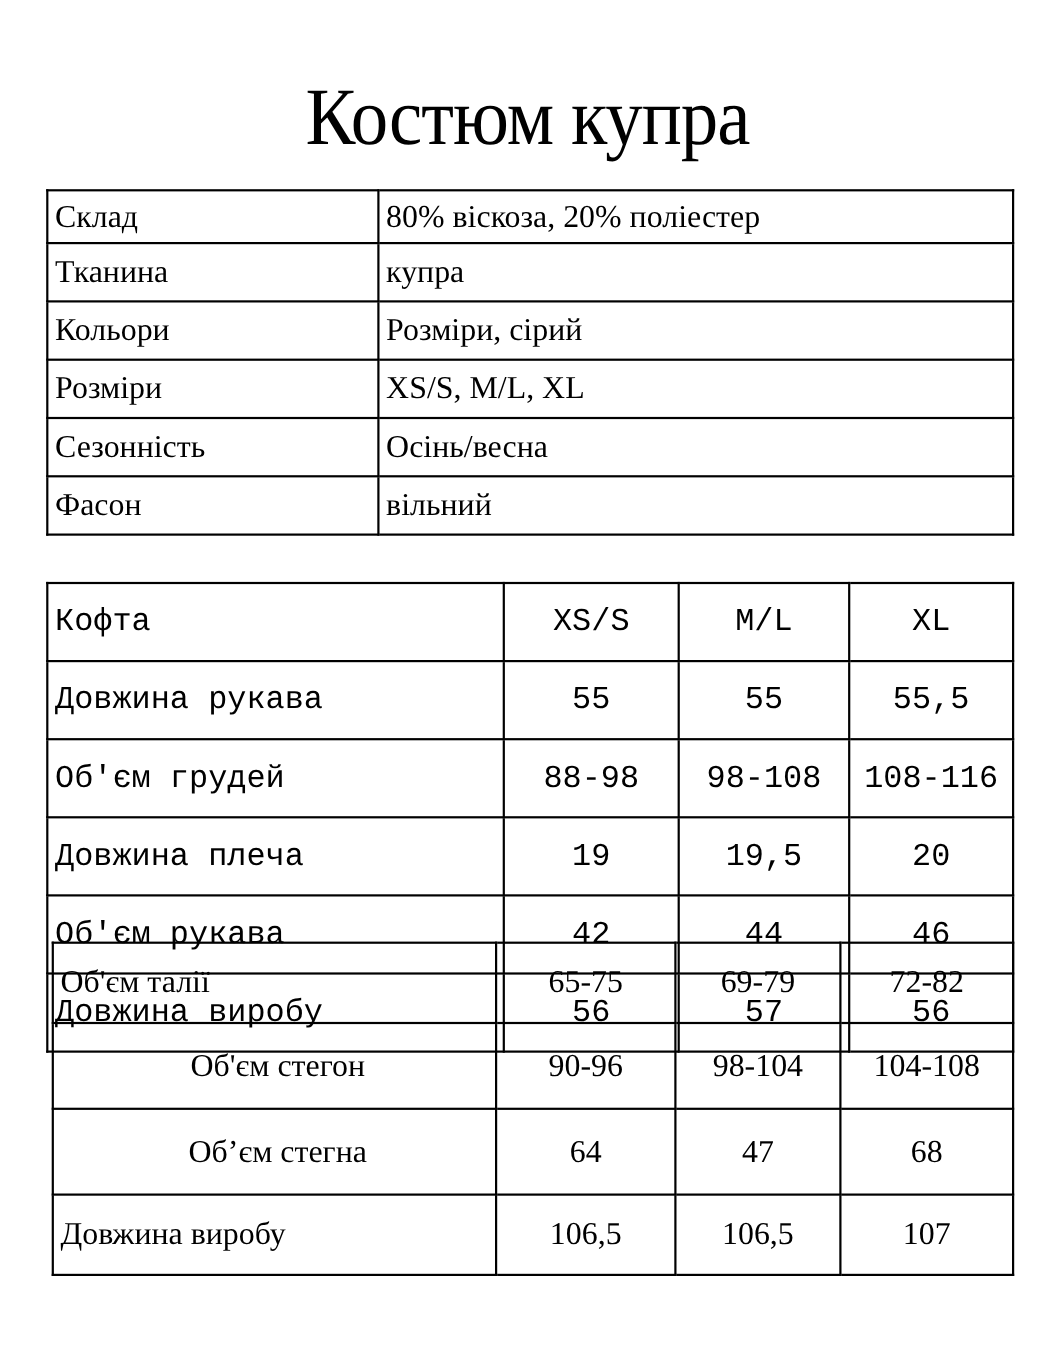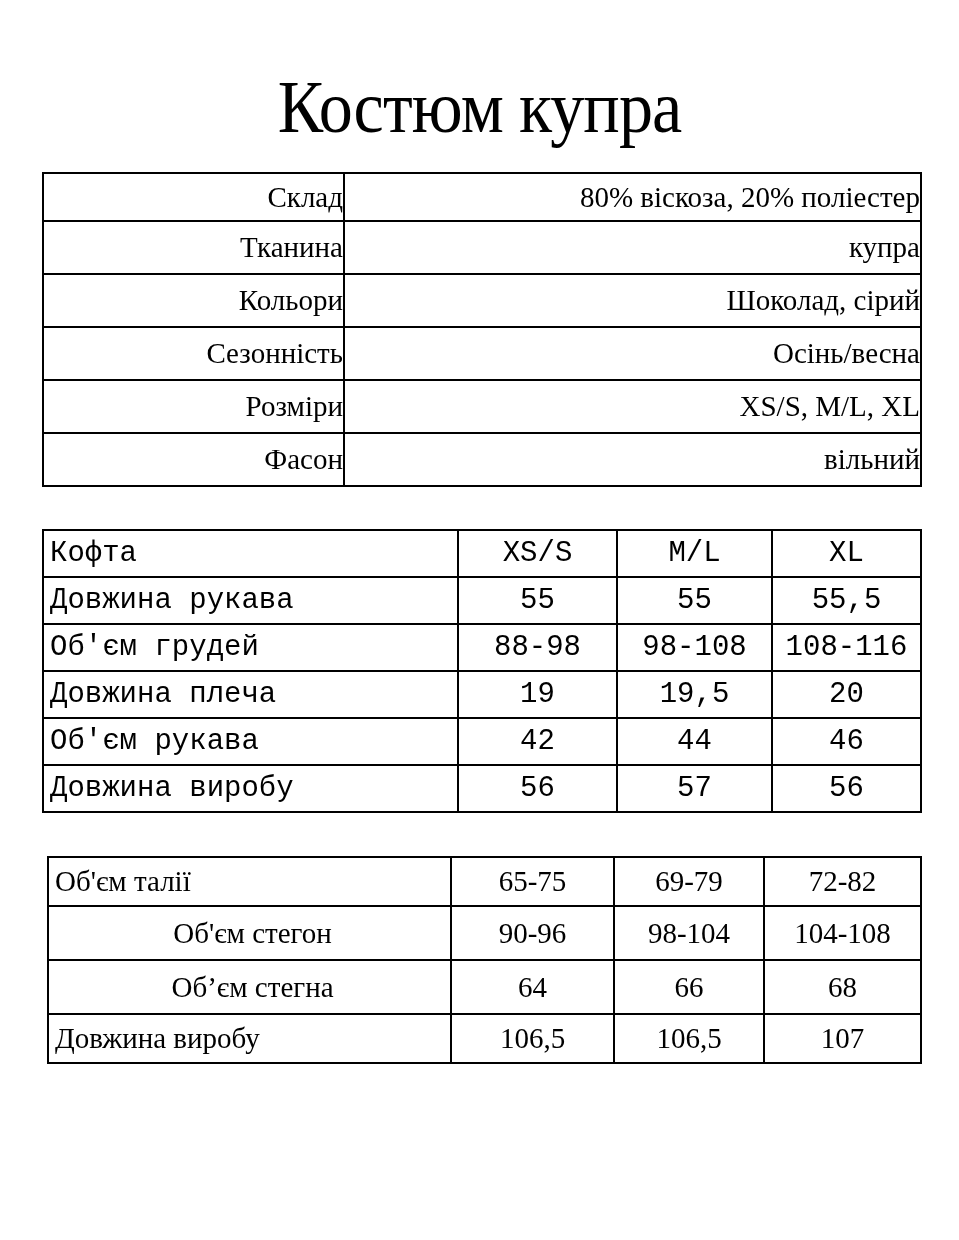--- a/index.html
+++ b/index.html
@@ -1,22 +1,22 @@
 <!DOCTYPE html>
 <html><head>
 <meta charset="utf-8">
 <style>
   html, body { margin:0; padding:0; background:#ffffff; }
   body { width:959px; height:1240px; position:relative; font-family:"Liberation Serif", "DejaVu Serif", serif; color:#000; overflow:hidden; }
   .title { position:absolute; left:0; top:62px; width:959px; text-align:center; font-size:74px; line-height:90px; letter-spacing:-1px; transform:scaleX(0.92); }
   table { position:absolute; border-collapse:collapse; table-layout:fixed; }
   td { border:2px solid #000; font-size:29px; padding:0 0 0 6px; white-space:nowrap; overflow:hidden; }
-  td.c { text-align:center; padding:0; }
+  td.c { text-align:center; padding:12px; }
   #t1 { left:42px; top:172px; width:880px; }
-  #t1 td { height:51px;text-align:right; }
+  #t1 td { height:51px; }
   #t1 tr:first-child td { height:46px; }
   #t2 { left:42px; top:529px; width:880px; }
   #t2 td { height:45px;font-family:Liberation Mono, monospace; }
   #t3 { left:47px; top:856px; width:875px; }
   #t3 td { height:47px; }
   #t3 tr:nth-child(2) td, #t3 tr:nth-child(3) td { height:52px;text-align:center; }
 </style>
 </head>
 <body>
 
@@ -31,29 +31,29 @@
       <tr>
         <td>Склад</td>
         <td>80% віскоза, 20% поліестер</td>
       </tr>
   <tr>
         <td>Тканина</td>
         <td>купра</td>
       </tr>
   <tr>
         <td>Кольори</td>
-        <td>Шоколад, сірий</td>
+        <td>Розміри, сірий</td>
+      </tr>
+  <tr>
+        <td>Розміри</td>
+        <td>XS/S, M/L, XL</td>
       </tr>
   <tr>
         <td>Сезонність</td>
         <td>Осінь/весна</td>
-      </tr>
-  <tr>
-        <td>Розміри</td>
-        <td>XS/S, M/L, XL</td>
       </tr>
   <tr>
         <td>Фасон</td>
         <td>вільний</td>
       </tr>
 </tbody>
   </table>
 
 <table id="t2">
   <colgroup>
@@ -118,21 +118,21 @@
   </tr>
   <tr>
     <td>Об'єм стегон</td>
     <td class="c">90-96</td>
     <td class="c">98-104</td>
     <td class="c">104-108</td>
   </tr>
   <tr>
     <td>Об’єм стегна</td>
     <td class="c">64</td>
-    <td class="c">66</td>
+    <td class="c">47</td>
     <td class="c">68</td>
   </tr>
   <tr>
     <td>Довжина виробу</td>
     <td class="c">106,5</td>
     <td class="c">106,5</td>
     <td class="c">107</td>
   </tr>
 </tbody>
   </table>

